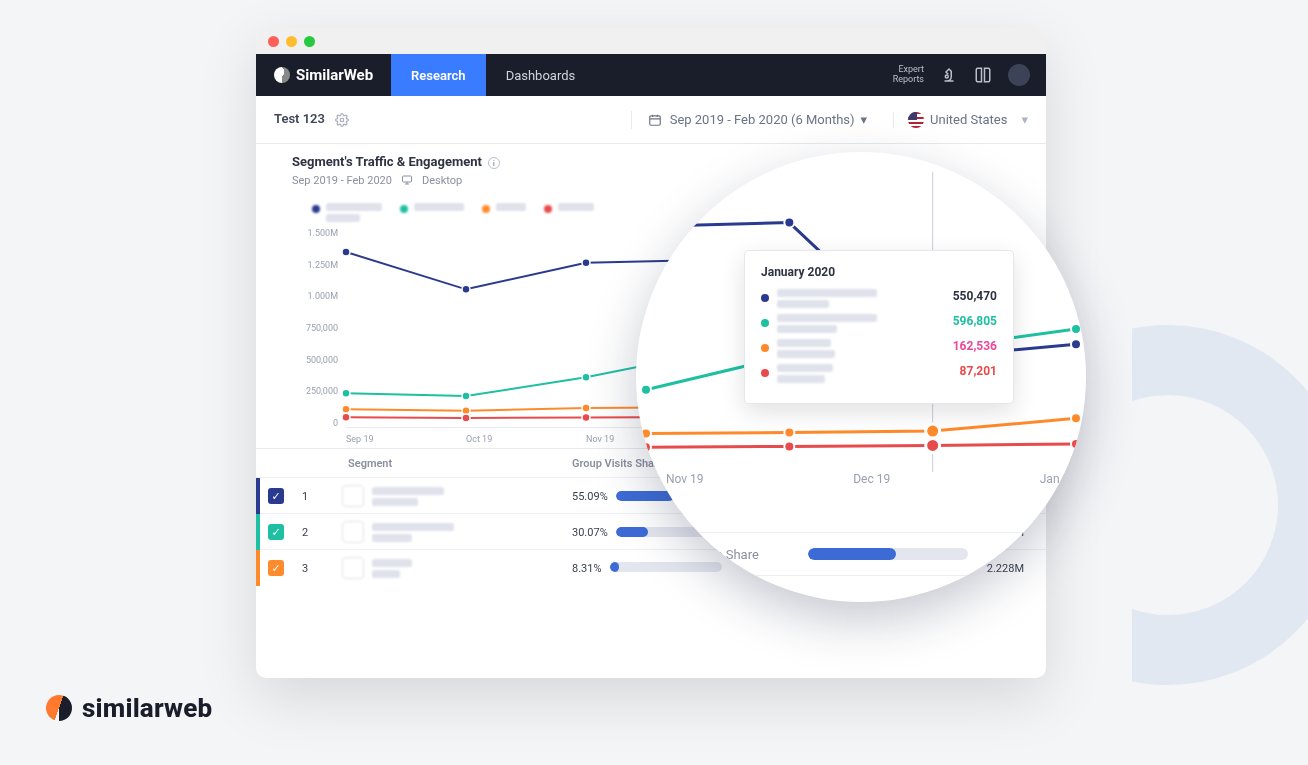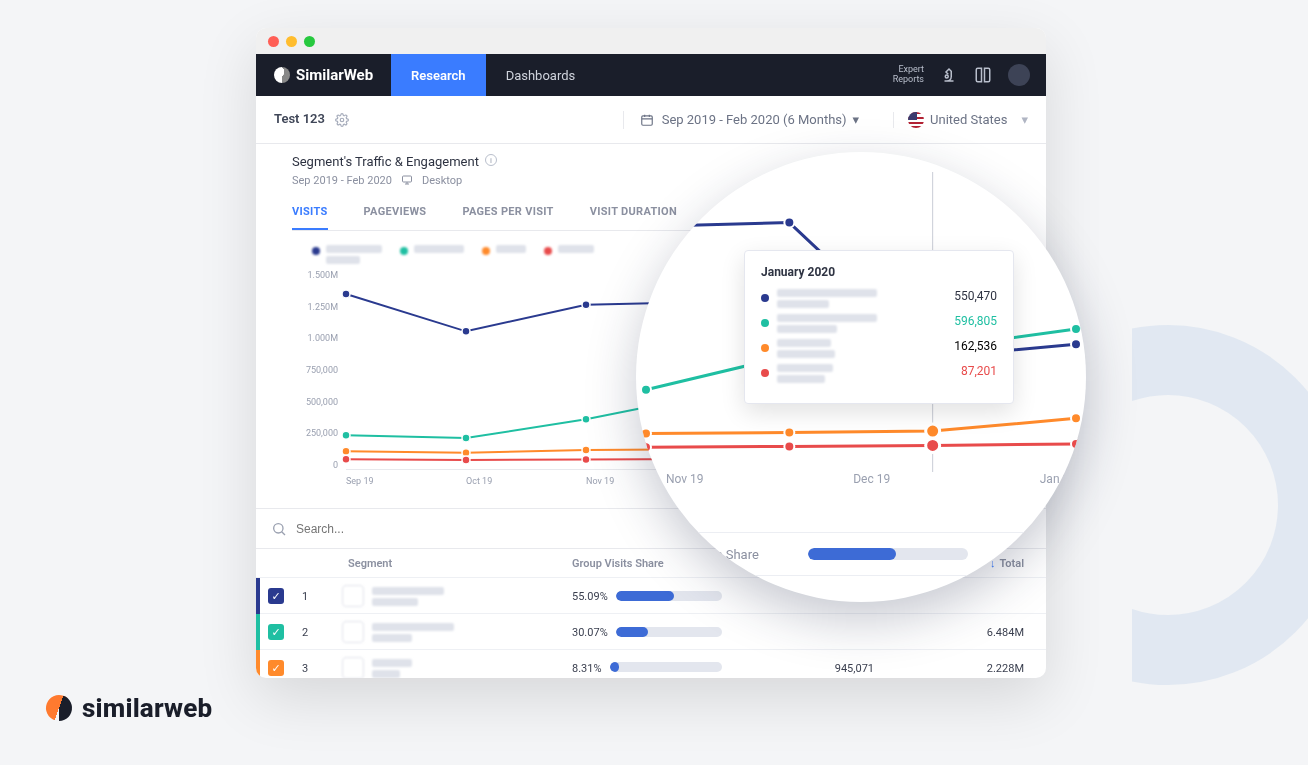--- a/index.html
+++ b/index.html
@@ -69,30 +69,30 @@
   .nav-right{display:flex;align-items:center;gap:16px;padding-right:16px;color:#b9bfcc}
   .expert{display:flex;flex-direction:column;align-items:flex-end;font-size:9px;line-height:1.1}
   .ico{width:18px;height:18px;display:inline-flex;align-items:center;justify-content:center}
   .avatar{width:22px;height:22px;border-radius:50%;background:#3d4356}
   .subbar{
     height:48px;border-bottom:1px solid #e8e9ed;
     display:flex;align-items:center;padding:0 18px;font-size:13px;color:#404758;
   }
   .subbar-left{display:flex;align-items:flex-start;gap:8px;font-weight:600}
   .gear{color:#a5abba}
-  .subbar-right{margin-left:auto;display:flex;align-items:center;gap:34px;color:#6c7385}
+  .subbar-right{margin-left:auto;display:flex;align-items:center;gap:26px;color:#6c7385}
   .date-pick{display:flex;align-items:center;gap:6px;border-left:1px solid #e8e9ed;padding-left:14px}
   .flag{width:16px;height:16px;border-radius:50%;background:
     linear-gradient(#b22234 0 15%,#fff 15% 30%,#b22234 30% 45%,#fff 45% 60%,#b22234 60% 75%,#fff 75% 90%,#b22234 90% 100%);
     position:relative;overflow:hidden}
   .flag::after{content:"";position:absolute;left:0;top:0;width:55%;height:55%;background:#3c3b6e}
   .section{
     padding:10px 36px 4px;
   }
-  .sec-title{font-size:13px;font-weight:400;color:#2e3342;display:flex;align-items:flex-start;gap:6px}
+  .sec-title{font-size:13px;font-weight:700;color:#2e3342;display:flex;align-items:flex-end;gap:6px}
   .sec-sub{font-size:11px;color:#8b90a0;margin-top:2px;display:flex;align-items:center;gap:6px}
   .info-ico{width:12px;height:12px;border:1px solid #b9bfcc;border-radius:50%;font-size:8px;color:#9aa0b0;display:inline-flex;align-items:center;justify-content:center}
   .tabs{display:flex;gap:36px;margin-top:16px;border-bottom:1px solid #e8e9ed;font-size:11px;color:#8b90a0;font-weight:700;letter-spacing:.3px}
   .tab{padding:0 0 10px;cursor:pointer}
   .tab.active{color:#3a7cff;border-bottom:2px solid #3a7cff}
   .legend{display:flex;gap:18px;margin:14px 0 4px 20px;align-items:flex-start;filter:blur(1.2px)}
   .leg{display:flex;gap:6px;align-items:flex-start}
   .leg-dot{width:8px;height:8px;border-radius:50%;margin-top:2px}
   .leg-bars{display:flex;flex-direction:column;gap:3px}
   .bar{height:8px;background:#dfe2ea;border-radius:2px}
@@ -128,38 +128,38 @@
   .mag .plot2{position:absolute;left:-10px;top:20px;width:470px;height:300px}
   .mag .xaxis2{position:absolute;left:30px;right:10px;top:320px;display:flex;justify-content:space-between;color:#9aa0b0;font-size:12px}
   .tooltip{
     position:absolute;left:108px;top:98px;width:270px;background:#fff;border:1px solid #e5e7ef;border-radius:4px;
     box-shadow:0 8px 24px rgba(0,0,0,.12);padding:14px 16px;font-size:12px
   }
   .tt-title{font-weight:700;color:#2e3342;margin-bottom:10px}
   .tt-row{display:flex;align-items:flex-start;gap:8px;margin:6px 0}
   .tt-dot{width:8px;height:8px;border-radius:50%;margin-top:5px}
   .tt-bars{display:flex;flex-direction:column;gap:3px;filter:blur(1.1px)}
-  .tt-val{margin-left:auto;font-weight:400}
+  .tt-val{margin-left:auto;font-weight:700}
   .mag .sbar{position:absolute;left:12px;right:12px;top:380px;height:44px;border-top:1px solid #eceef3;border-bottom:1px solid #eceef3;display:flex;align-items:center;justify-content:space-between;color:#8b90a0;font-size:13px;padding:0 4px}
   .mag .sbar .sort{gap:6px}
   .mag .mini-track{height:12px;width:160px;background:#e3e6ee;border-radius:6px;margin-left:6px;overflow:hidden}
   .mag .mini-fill{height:100%;background:#3d6bd6;border-radius:6px}
   .mag .val93{position:absolute;right:28px;top:440px;color:#3a3f4f;font-size:13px}
   
   .brand{
     position:absolute;left:46px;bottom:42px;display:flex;align-items:center;gap:10px;
     font-weight:800;font-size:26px;color:#1a1e2a;letter-spacing:.2px
   }
   .brand-mark{width:26px;height:26px;position:relative}
   .brand-mark::before,.brand-mark::after{
     content:"";position:absolute;inset:0;border-radius:50%
   }
   .brand-mark::before{background:conic-gradient(#ff7a2f 0 200deg, transparent 200deg 360deg);transform:rotate(200deg)}
   .brand-mark::after{background:conic-gradient(#1a1e2a 0 160deg, transparent 160deg 360deg);transform:rotate(20deg);mix-blend-mode:normal}
-  .c0{color:#2a3a8f}.c1{color:#1fbfa2}.c2{color:#000000}.c3{color:#e84b4b}
+  .c0{color:#2a3a8f}.c1{color:#1fbfa2}.c2{color:#ec4899}.c3{color:#e84b4b}
   .bg0{background:#2a3a8f}.bg1{background:#1fbfa2}.bg2{background:#ff8a2b}.bg3{background:#e84b4b}
 </style>
 </head>
 <body>
 
 <div class="bg-shape"></div>
 
 <div class="window">
   <div class="win-chrome">
     <div class="win-dot r"></div>
@@ -237,26 +237,20 @@
       <span>Sep 2019 - Feb 2020</span>
       <span class="ico">
         <svg viewBox="0 0 24 24" width="12" height="12" fill="none" stroke="currentColor" stroke-width="2">
             <rect x="3" y="4" width="18" height="12" rx="2"></rect>
             <path d="M8 20h8M12 16v4"></path>
           </svg>
       </span>
       <span>Desktop</span>
     </div>
 
-    <div class="tabs">
-      <div class="tab active"><span>VISITS</span></div>
-      <div class="tab"><span>PAGEVIEWS</span></div>
-      <div class="tab"><span>PAGES PER VISIT</span></div>
-      <div class="tab"><span>VISIT DURATION</span></div>
-    </div>
 
     <div class="legend">
       <div class="leg">
           <span class="leg-dot bg0"></span>
           <div class="leg-bars">
             <div class="bar" style="width:56px"></div>
             <div class="bar" style="width:34px"></div>
           </div>
         </div>
       <div class="leg">
@@ -325,29 +319,20 @@
         <span>Sep 19</span>
         <span>Oct 19</span>
         <span>Nov 19</span>
         <span>Dec 19</span>
         <span>Jan 20</span>
         <span>Feb 20</span>
       </div>
     </div>
   </div>
 
-  <div class="search-row">
-    <span class="ico">
-      <svg viewBox="0 0 24 24" width="16" height="16" fill="none" stroke="currentColor" stroke-width="2">
-          <circle cx="11" cy="11" r="7"></circle>
-          <path d="m21 21-5-5"></path>
-        </svg>
-    </span>
-    <input type="text" style="border: none; outline: none; font-size: 12px; color: rgb(85, 85, 85); background: transparent; width: 200px;" placeholder="Search...">
-  </div>
 
   <div class="table">
     <div class="thead">
       <span></span>
         <span></span>
       <span style="padding-left:6px">Segment</span>
       <span>Group Visits Share</span>
       <span></span>
       <span class="sort">
           <span style="color:#3a7cff">↓</span>

